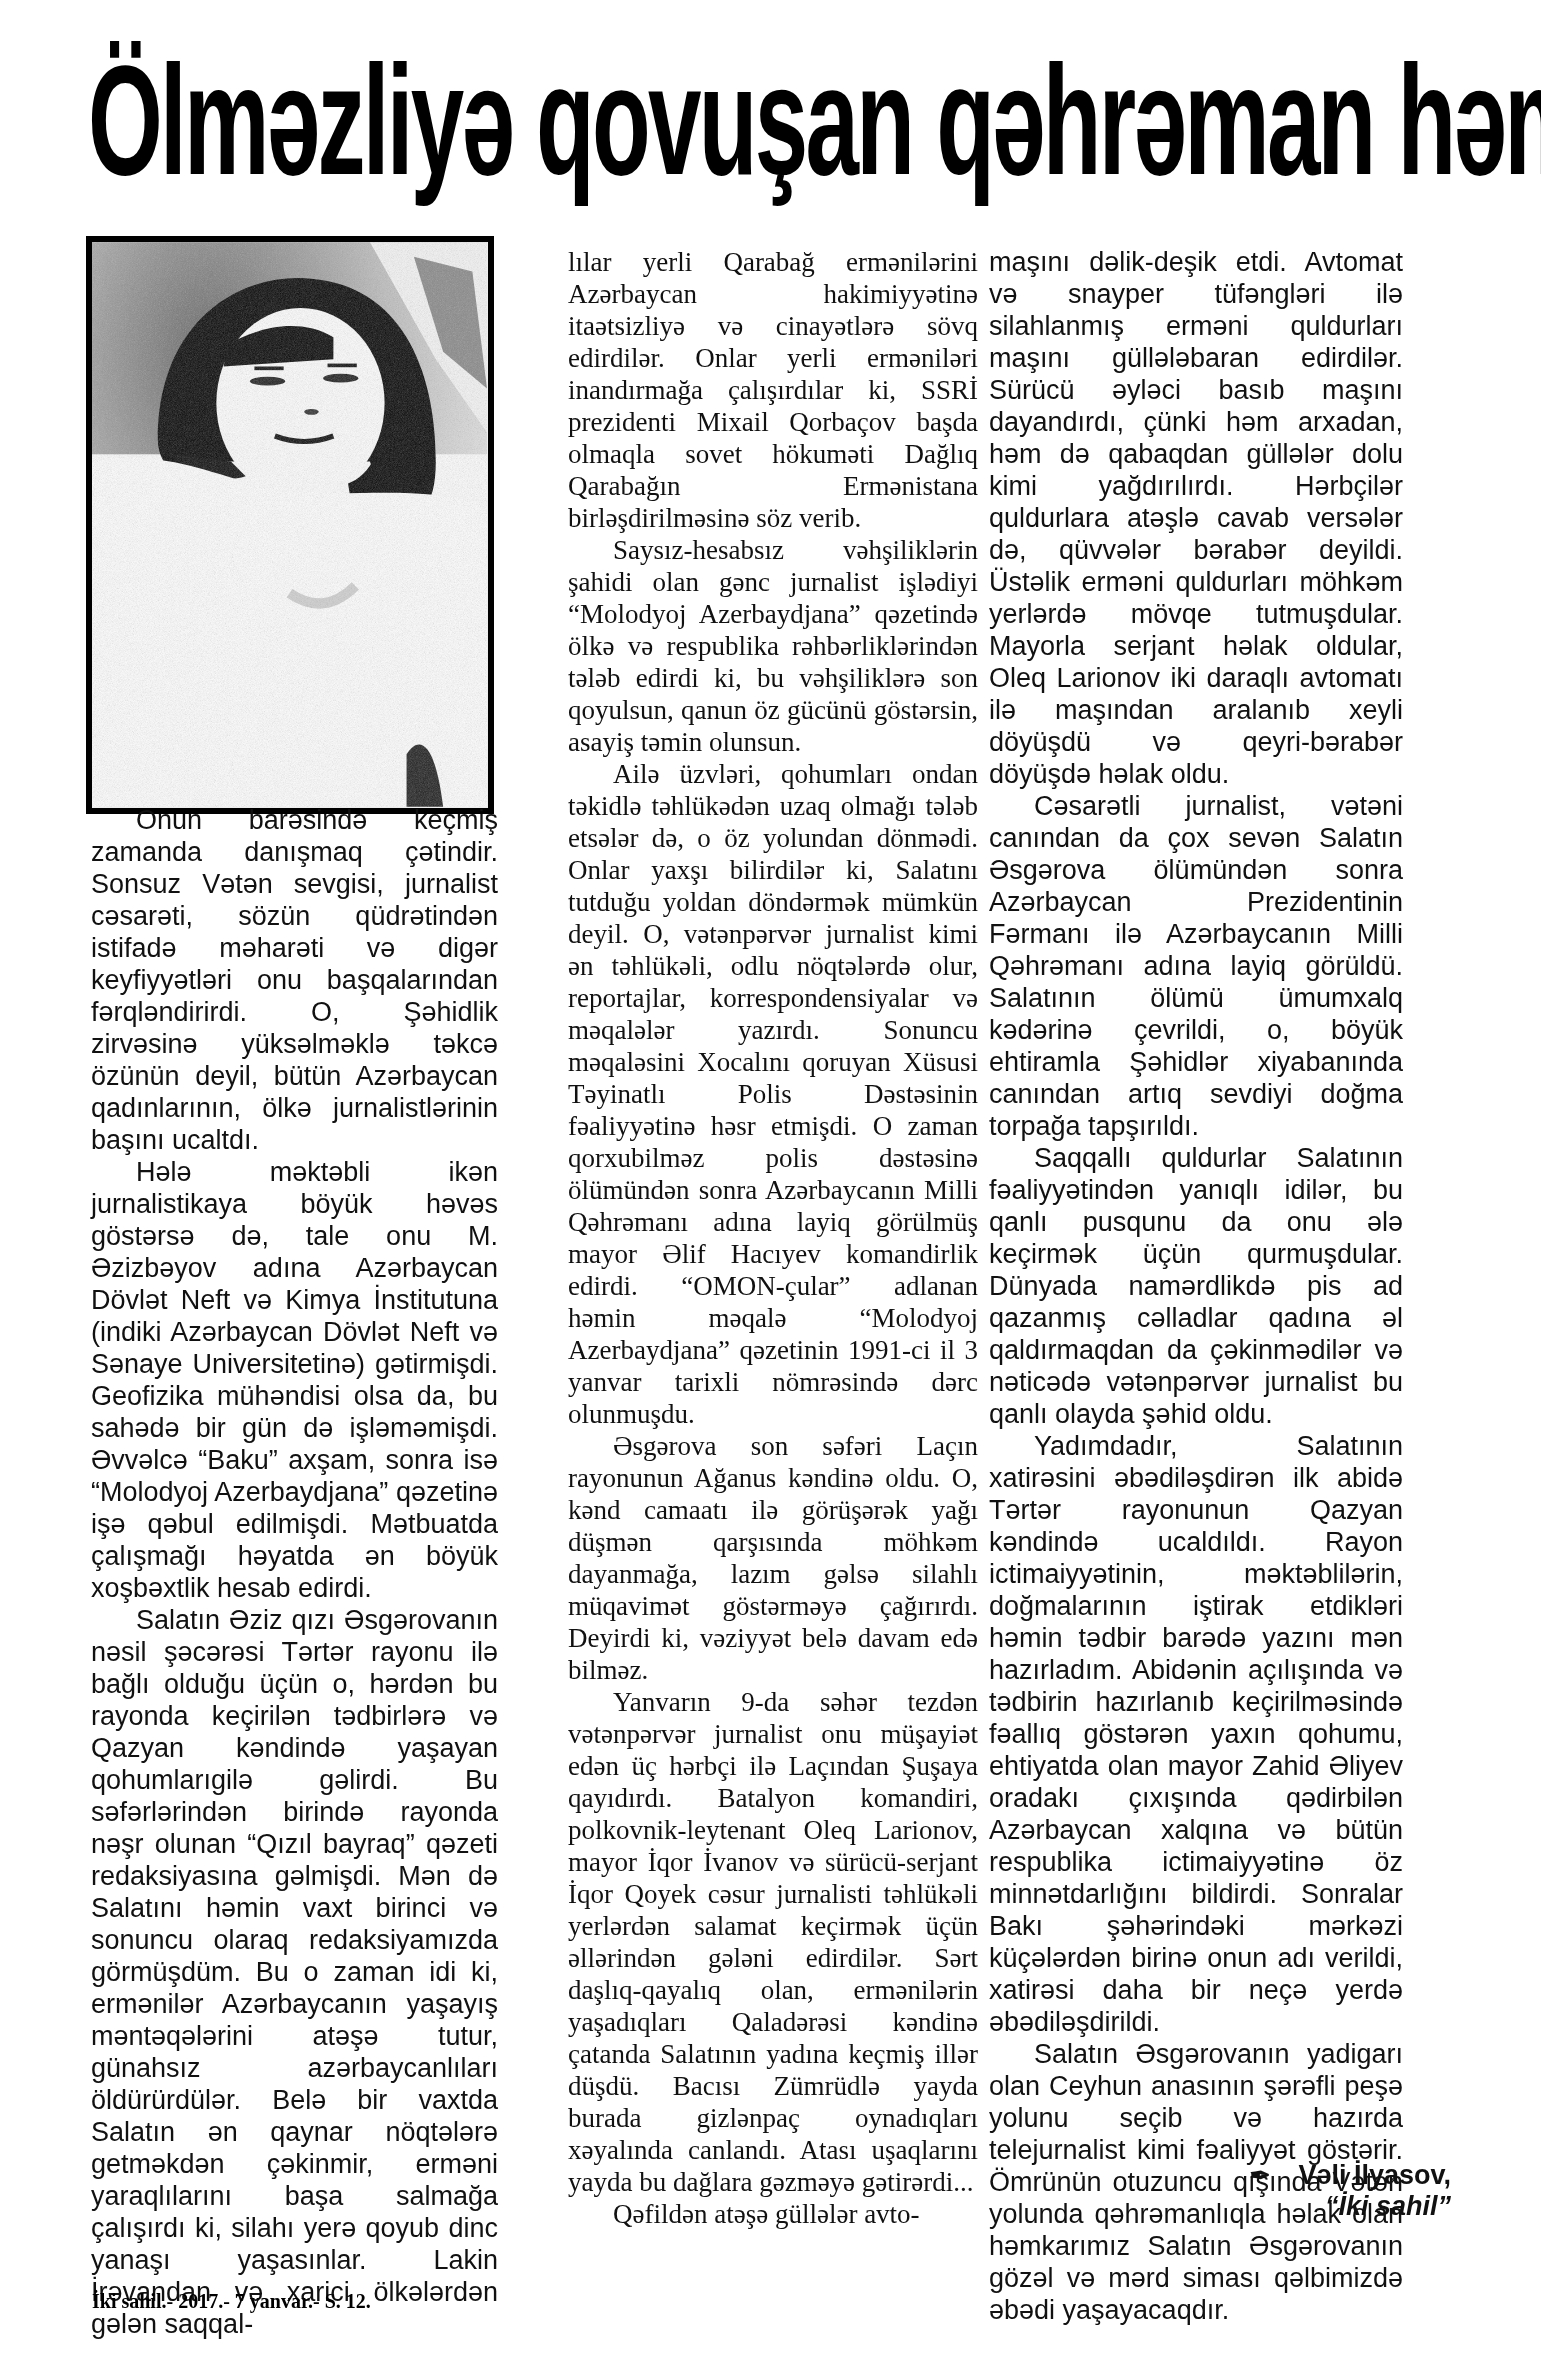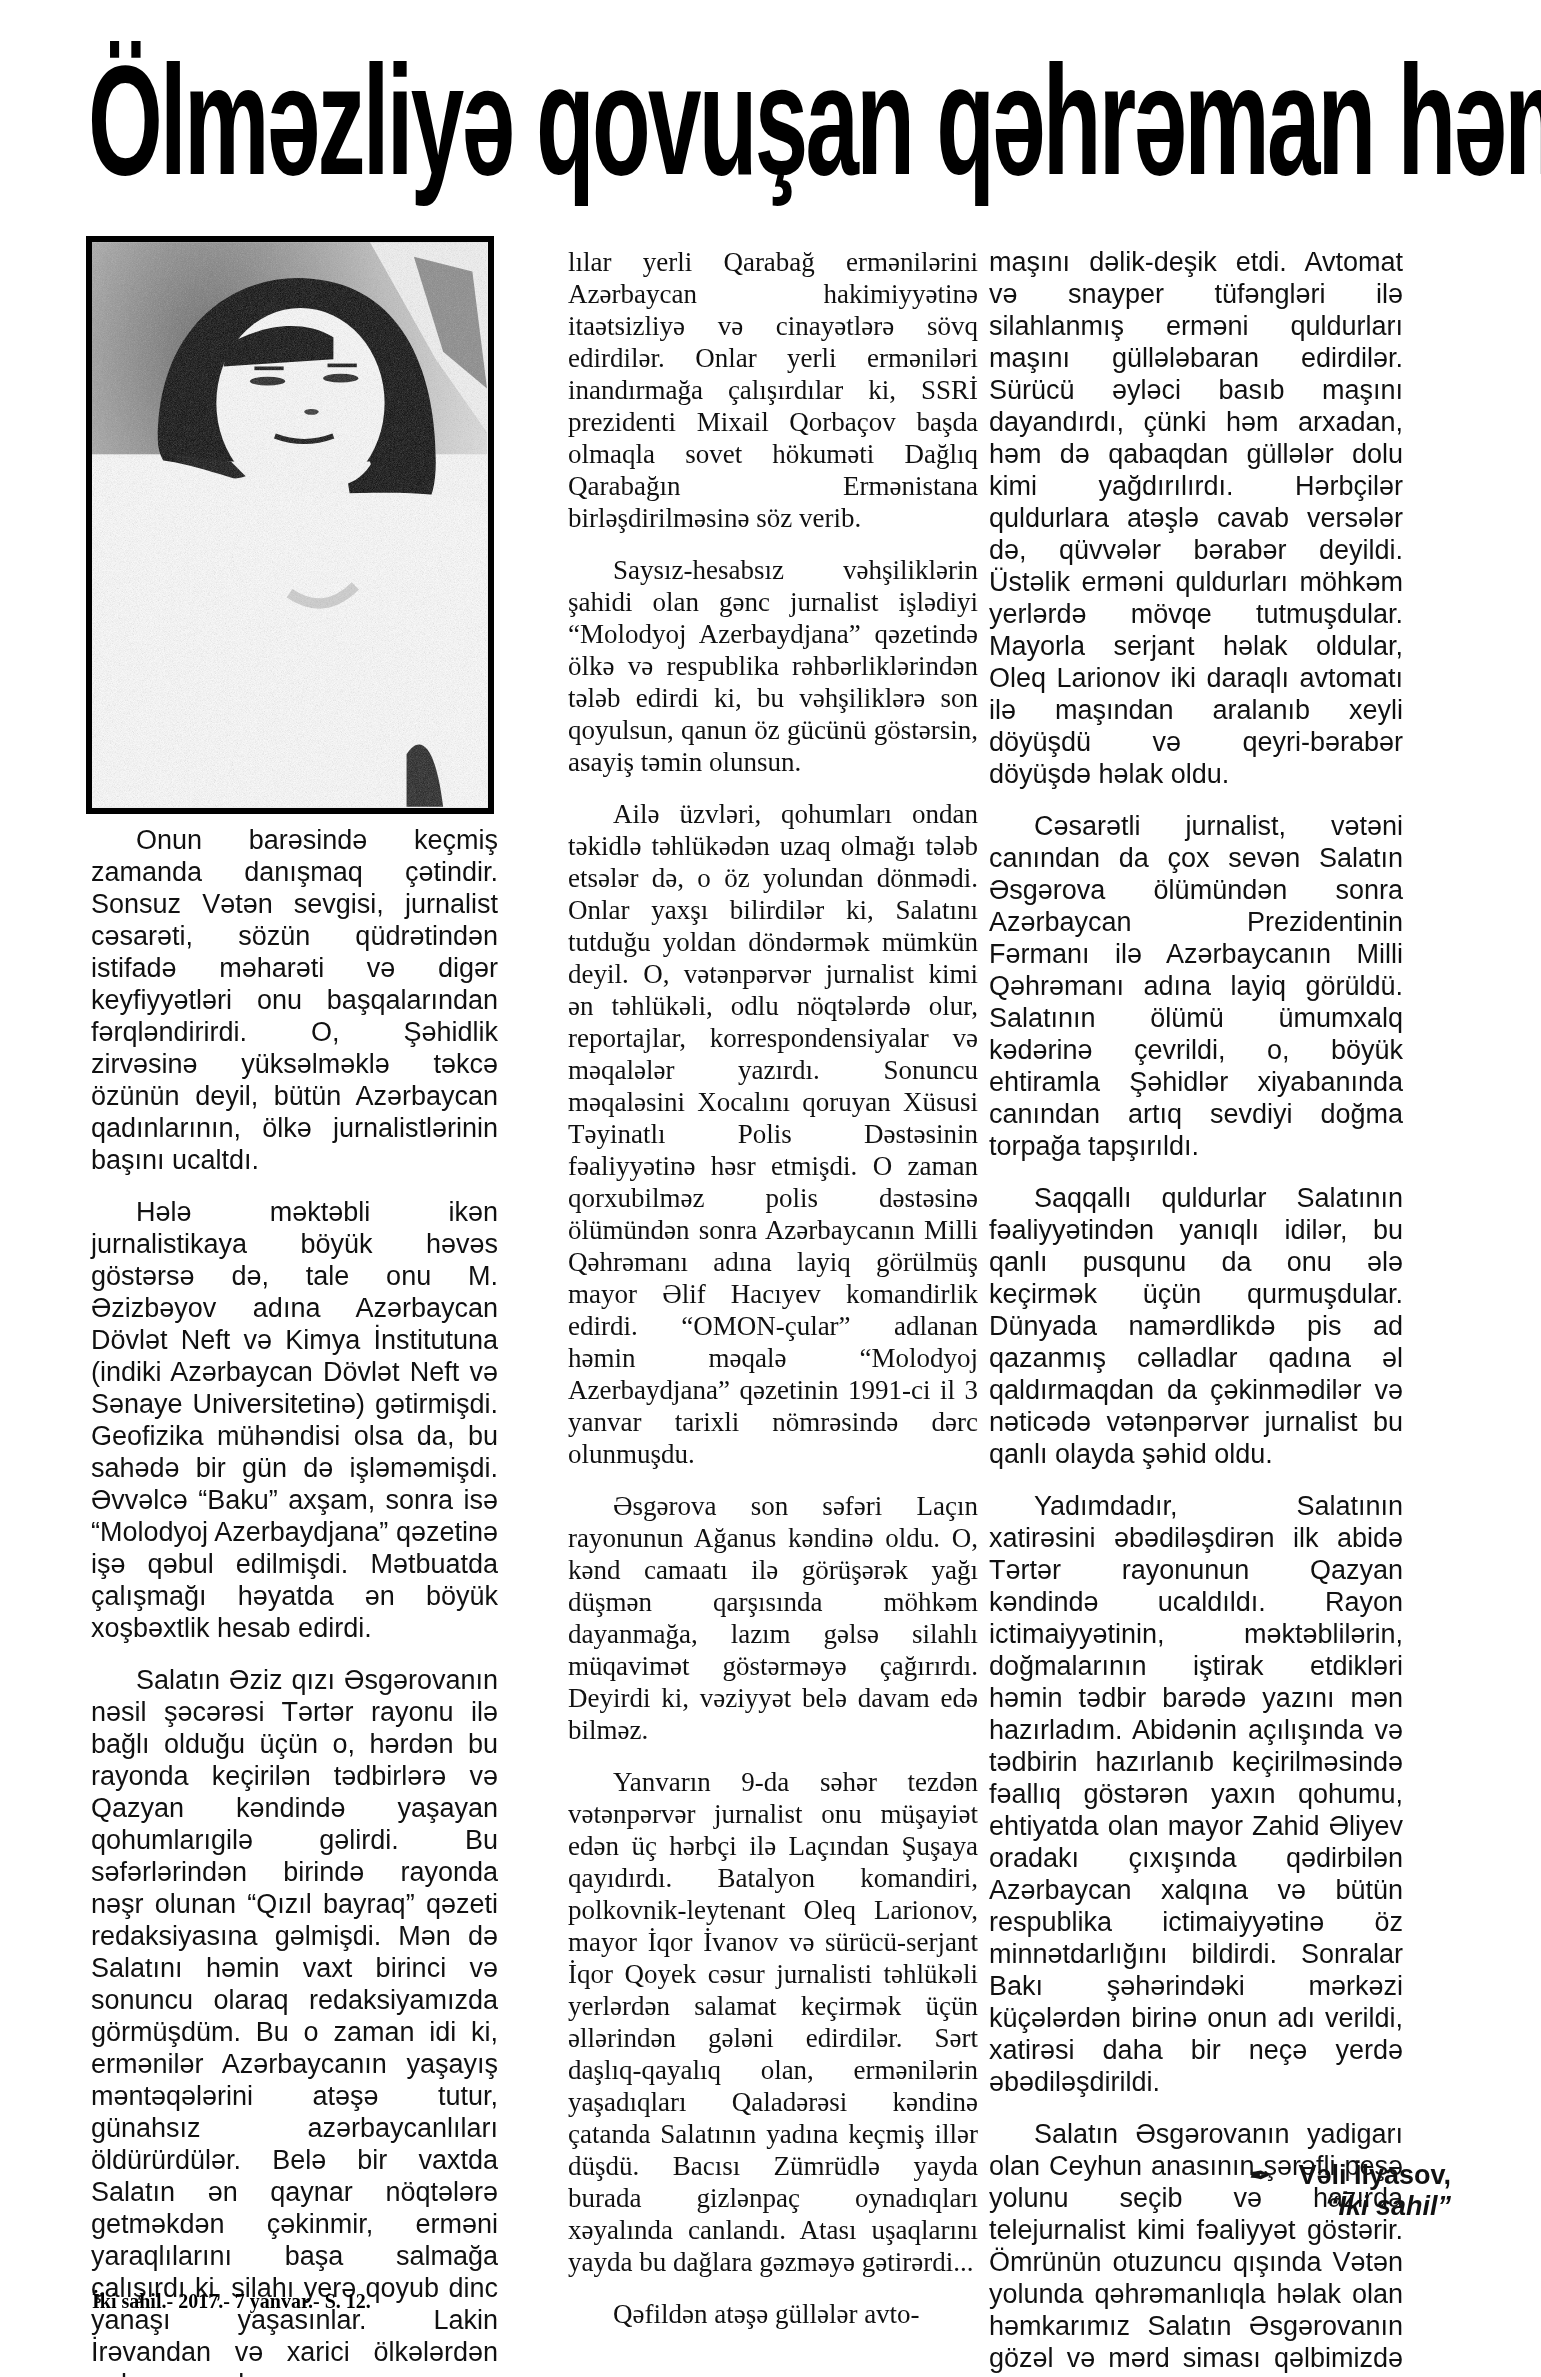--- a/index.html
+++ b/index.html
@@ -14,21 +14,21 @@
   .headline-inner { display: inline-block; transform: scaleY(1.0); }
   .photo {
     position: absolute; left: 86px; top: 236px; width: 408px; height: 578px;
     border: 6.6px solid #000; box-sizing: border-box; overflow: hidden; background: #eee;
   }
   .col {
     position: absolute; font-family: "Liberation Sans", sans-serif; font-size: 27px;
     line-height: 32px; text-align: justify; color: #111;
   }
   .col p { margin: 0; text-indent: 0; }
-  .col p.indent { text-indent: 45px; margin-top: 20px; }
+  .col p.indent { text-indent: 45px; }
   .col-left { left: 91px; top: 804px; width: 407px; }
   .col-mid { left: 568px; top: 246px; width: 410px; font-family: Liberation Serif, serif; }
   .col-right { left: 989px; top: 246px; width: 414px; }
   .signature {
     position: absolute; right: 91px; top: 2160px; text-align: right;
     font-family: "Liberation Sans", sans-serif; font-size: 27px; line-height: 31px; font-weight: bold;
   }
   .signature .pen { display: inline-block; margin-right: 28px; font-size: 25px; }
   .signature .source { font-style: italic; }
   .citation {

